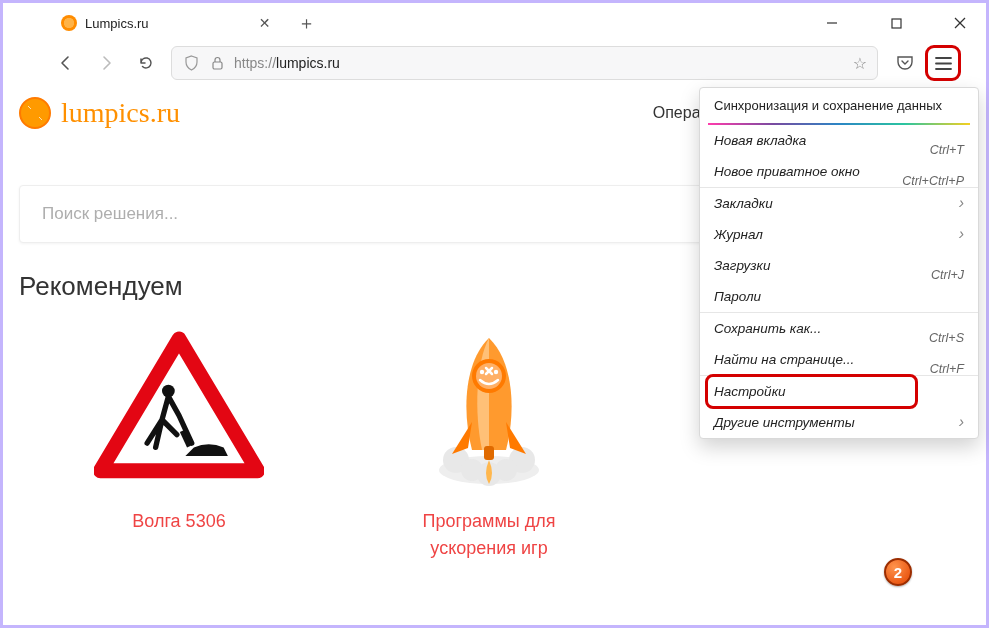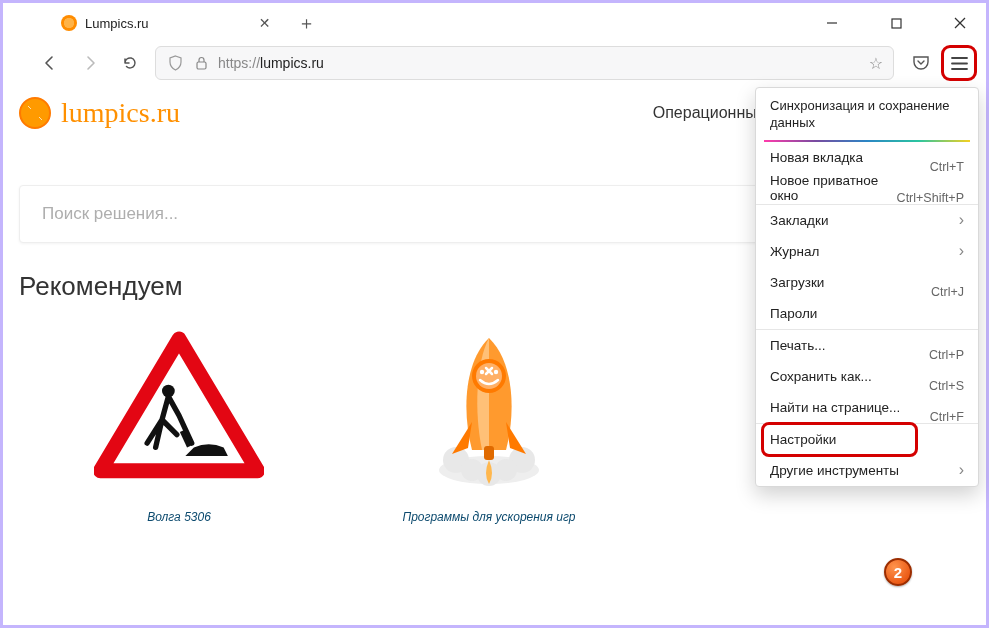--- a/index.html
+++ b/index.html
@@ -9,21 +9,21 @@
   
   .tabbar { height: 40px; display: flex; align-items: center; padding: 0 0 0 48px; position: relative; }
   .tab { display: flex; align-items: center; height: 34px; padding: 0 10px; border-radius: 6px 6px 0 0; background: #fff; gap: 8px; font-size: 13px; color: #222; }
   .tab .favicon { width: 16px; height: 16px; border-radius: 50%; background: radial-gradient(circle at center, #ffb347 0 45%, #ff8c00 46% 100%); position: relative; }
   .tab .close-x { width: 16px; height: 16px; display: flex; align-items: center; justify-content: center; color: #555; font-size: 14px; margin-left: 100px; }
   .newtab { width: 28px; height: 28px; margin-left: 10px; display: flex; align-items: center; justify-content: center; color: #555; font-size: 18px; border-radius: 4px; }
   .win-ctrls { position: absolute; right: 6px; top: 0; height: 40px; display: flex; gap: 24px; align-items: center; }
   .win-btn { width: 40px; height: 40px; display: flex; align-items: center; justify-content: center; color: #333; }
 
   
-  .urlrow { height: 40px; display: flex; align-items: center; padding: 0 12px; gap: 10px; }
+  .urlrow { height: 40px; display: flex; align-items: center; padding: 0 28px; gap: 10px; }
   .nav-icons { display: flex; align-items: center; gap: 18px; padding: 0 4px 0 24px; }
   .nav-icons .ni { width: 22px; height: 22px; display: flex; align-items: center; justify-content: center; color: #555; }
   .urlbar { flex: 1; height: 34px; border: 1px solid #ddd; border-radius: 6px; background: #f7f7f8; display: flex; align-items: center; padding: 0 10px; gap: 8px; font-size: 14px; color: #555; }
   .urlbar .shield, .urlbar .lock { width: 18px; height: 18px; display: flex; align-items: center; justify-content: center; color: #888; }
   .urlbar .addr { flex: 1; }
   .urlbar .addr .grey { color: #888; }
   .urlbar .star { color: #888; font-size: 16px; }
   .right-icons { display: flex; align-items: center; gap: 10px; padding-left: 4px; }
   .pocket { width: 26px; height: 26px; display: flex; align-items: center; justify-content: center; color: #555; }
 
@@ -50,32 +50,32 @@
   .site-nav .nav-item { cursor: pointer; }
 
   .search-box { margin-top: 56px; height: 58px; border: 1px solid #eee; border-radius: 4px; box-shadow: 0 1px 3px rgba(0,0,0,.05); background: #fff; display: flex; align-items: center; padding: 16px 22px; color: #aaa; font-size: 17px; font-style: normal; }
   .search-box span { color: #aeaeae; }
 
   .reco-title { margin-top: 28px; font-size: 26px; color: #333; font-weight: 400; }
 
   .cards { margin-top: 20px; display: flex; gap: 90px; padding-left: 50px; }
   .card { width: 220px; display: flex; flex-direction: column; align-items: center; gap: 16px; }
   .card .img { width: 170px; height: 170px; display: flex; align-items: center; justify-content: center; }
-  .card .title { text-align: center; color: #0c4a6e; font-size: 12px; line-height: 1.5; font-style: italic; }
+  .card .title { text-align: center; color: #ef4444; font-size: 18px; line-height: 1.5; }
 
   
   .roadsign { width: 160px; height: 140px; position: relative; }
   .roadsign svg { width: 100%; height: 100%; }
 
   
   .rocket svg { width: 150px; height: 170px; }
 
   
-  .menu { position: absolute; top: 84px; right: 7px; width: 224px; background: #fff; border: 1px solid #d9d9d9; box-shadow: 0 8px 20px rgba(0,0,0,.18); border-radius: 4px; z-index: 50; font-size: 13.5px; color: #222; }
-  .menu .row { height: 31px; display: flex; align-items: center; padding: 0 14px; justify-content: space-between; cursor: default; }
+  .menu { position: absolute; top: 84px; right: 7px; width: 280px; background: #fff; border: 1px solid #d9d9d9; box-shadow: 0 8px 20px rgba(0,0,0,.18); border-radius: 4px; z-index: 50; font-size: 13.5px; color: #222; }
+  .menu .row { height: 31px; display: flex; align-items: center; padding: 0 14px; justify-content: space-between; cursor: default; font-style: italic; }
   .menu .row .shcut { color: #666; font-size: 12.5px; margin-top: 20px; }
   .menu hr.sep { border: none; border-top: 1px solid #e6e6e6; margin: 0; }
   .menu hr.sep.rainbow { height: 2px; border: none; background: linear-gradient(90deg,#ff3cac,#784ba0,#2b86c5,#2bc5a0,#f5d020); margin: 0 8px 0 8px; }
   .menu .sync { padding: 10px 14px 8px 14px; font-size: 13px; line-height: 1.3; }
   .menu .chev { color: #888; font-size: 16px; }
   .menu .zoom-ctrls { display: flex; align-items: center; gap: 12px; }
   .menu .zoom-ctrls .zbtn { width: 18px; text-align: center; color: #555; }
   .menu .zoom-ctrls .zval { font-size: 12.5px; }
   .menu .zoom-ctrls .full { font-size: 14px; }
 
@@ -238,43 +238,39 @@
 
   <div class="menu">
     <div class="sync">Синхронизация и сохранение данных</div>
     <hr class="sep rainbow">
     <div class="row">
         <span>Новая вкладка</span>
         <span class="shcut">Ctrl+T</span>
       </div>
     <div class="row">
         <span>Новое приватное окно</span>
-        <span class="shcut">Ctrl+Shift+P</span>
+        <span class="shcut">Ctrl+Ctrl+P</span>
       </div>
     <hr class="sep">
     <div class="row">
         <span>Закладки</span>
         <span class="chev">›</span>
       </div>
     <div class="row">
         <span>Журнал</span>
         <span class="chev">›</span>
       </div>
     <div class="row">
         <span>Загрузки</span>
         <span class="shcut">Ctrl+J</span>
       </div>
     <div class="row">
         <span>Пароли</span>
       </div>
     <hr class="sep">
-    <div class="row">
-        <span>Печать...</span>
-        <span class="shcut">Ctrl+P</span>
-      </div>
     <div class="row">
         <span>Сохранить как...</span>
         <span class="shcut">Ctrl+S</span>
       </div>
     <div class="row">
         <span>Найти на странице...</span>
         <span class="shcut">Ctrl+F</span>
       </div>
     <hr class="sep">
     <div class="row hi">

